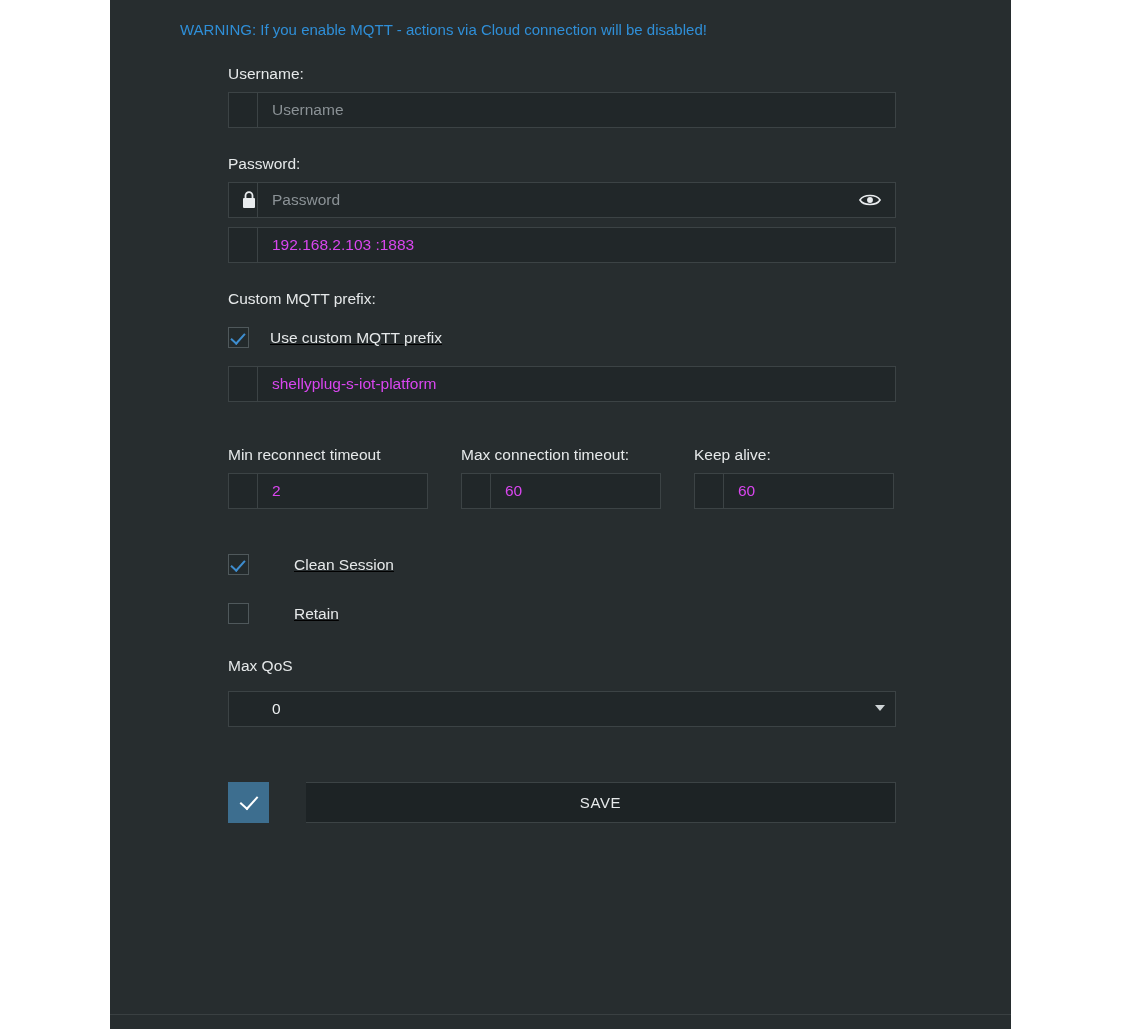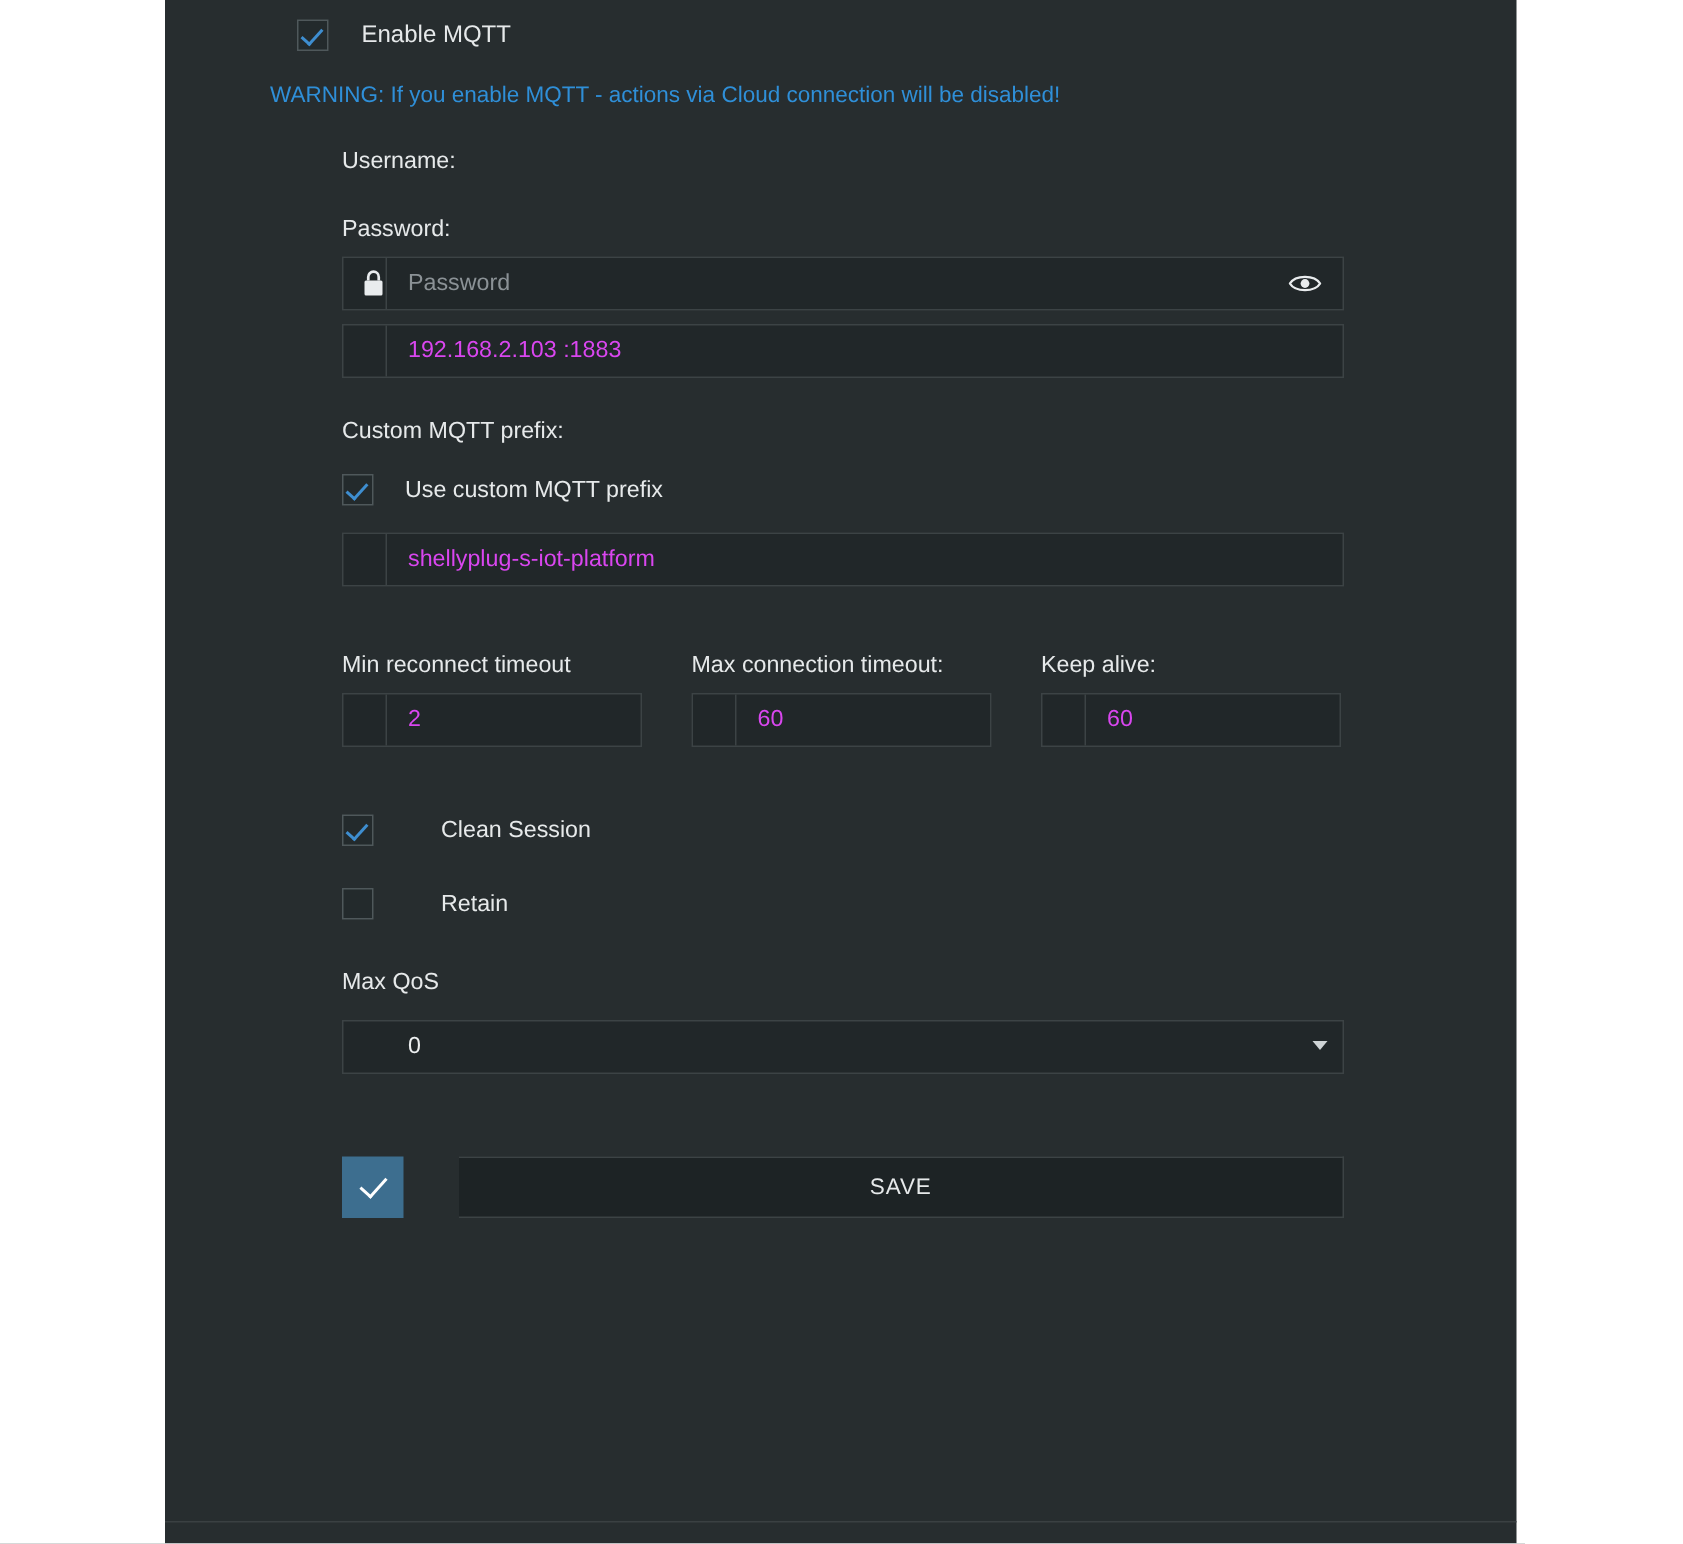--- a/index.html
+++ b/index.html
@@ -132,20 +132,21 @@
     top: 8px;
     width: 22px;
     height: 18px;
   }
 
   .sub-chk-row {
     display: flex;
     align-items: center;
     margin-left: 111px;
     margin-top: 19px;
+    text-decoration: underline;
   }
   .sub-chk-row .chk-label {
     margin-left: 21px;
     font-size: 15.5px;
   }
 
   .triple-row {
     display: flex;
     margin-left: 111px;
     margin-top: 44px;
@@ -254,28 +255,28 @@
 </style>
 </head>
 <body>
 
 <div id="screen">
   <div class="page-panel"></div>
   <div class="bottom-strip"></div>
 
   <div class="content">
 
-    <div class="chk-row" style="margin-top:13px;margin-left:81px;">
-      <div class="checkbox checked"></div>
-      <div class="chk-label">Enable MQTT</div>
-    </div>
 
     <div class="warning">WARNING: If you enable MQTT - actions via Cloud connection will be disabled!</div>
 
     <div class="field-label">Username:</div>
+    <div class="input-box">
+      <div class="inner-sep"></div>
+      <div class="placeholder">Username</div>
+    </div>
 
     <div class="field-label">Password:</div>
     <div class="input-box with-icon">
       <div class="inner-sep"></div>
       <svg class="lock-icon" viewBox="0 0 14 18">
         <rect x="1" y="7" width="12" height="10" rx="1" fill="#e9ecee"></rect>
         <path d="M3.5 7 V4.6 A3.5 3.5 0 0 1 10.5 4.6 V7" fill="none" stroke="#e9ecee" stroke-width="1.8"></path>
       </svg>
       <div class="placeholder">Password</div>
       <svg class="eye-icon" viewBox="0 0 24 18">

